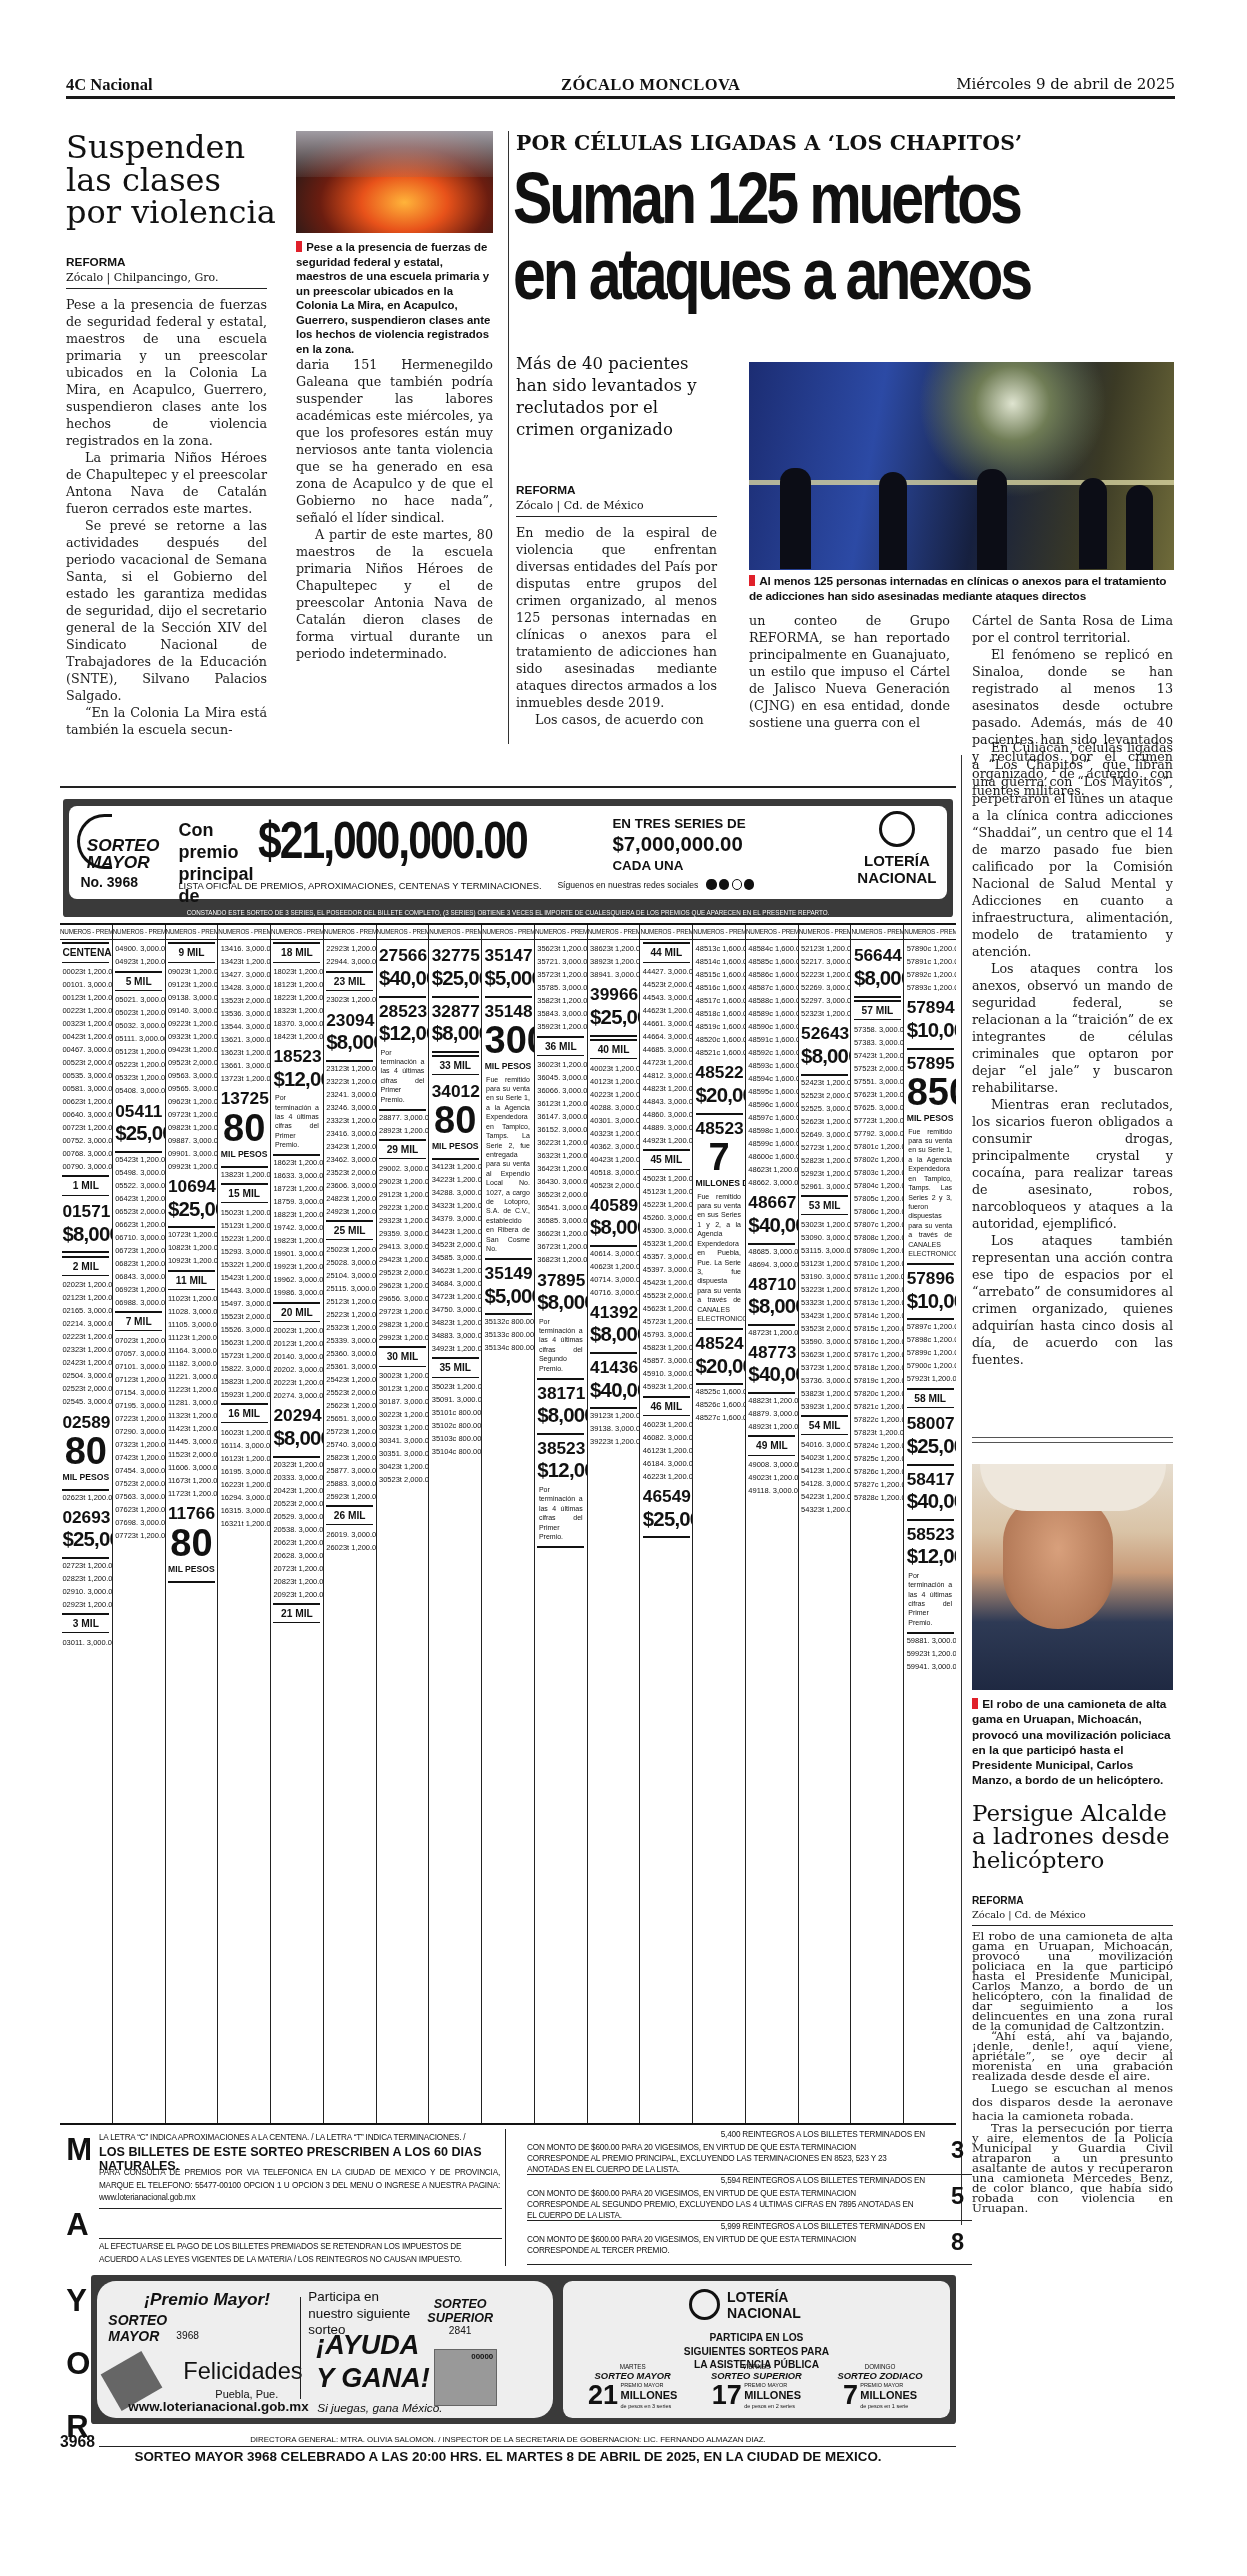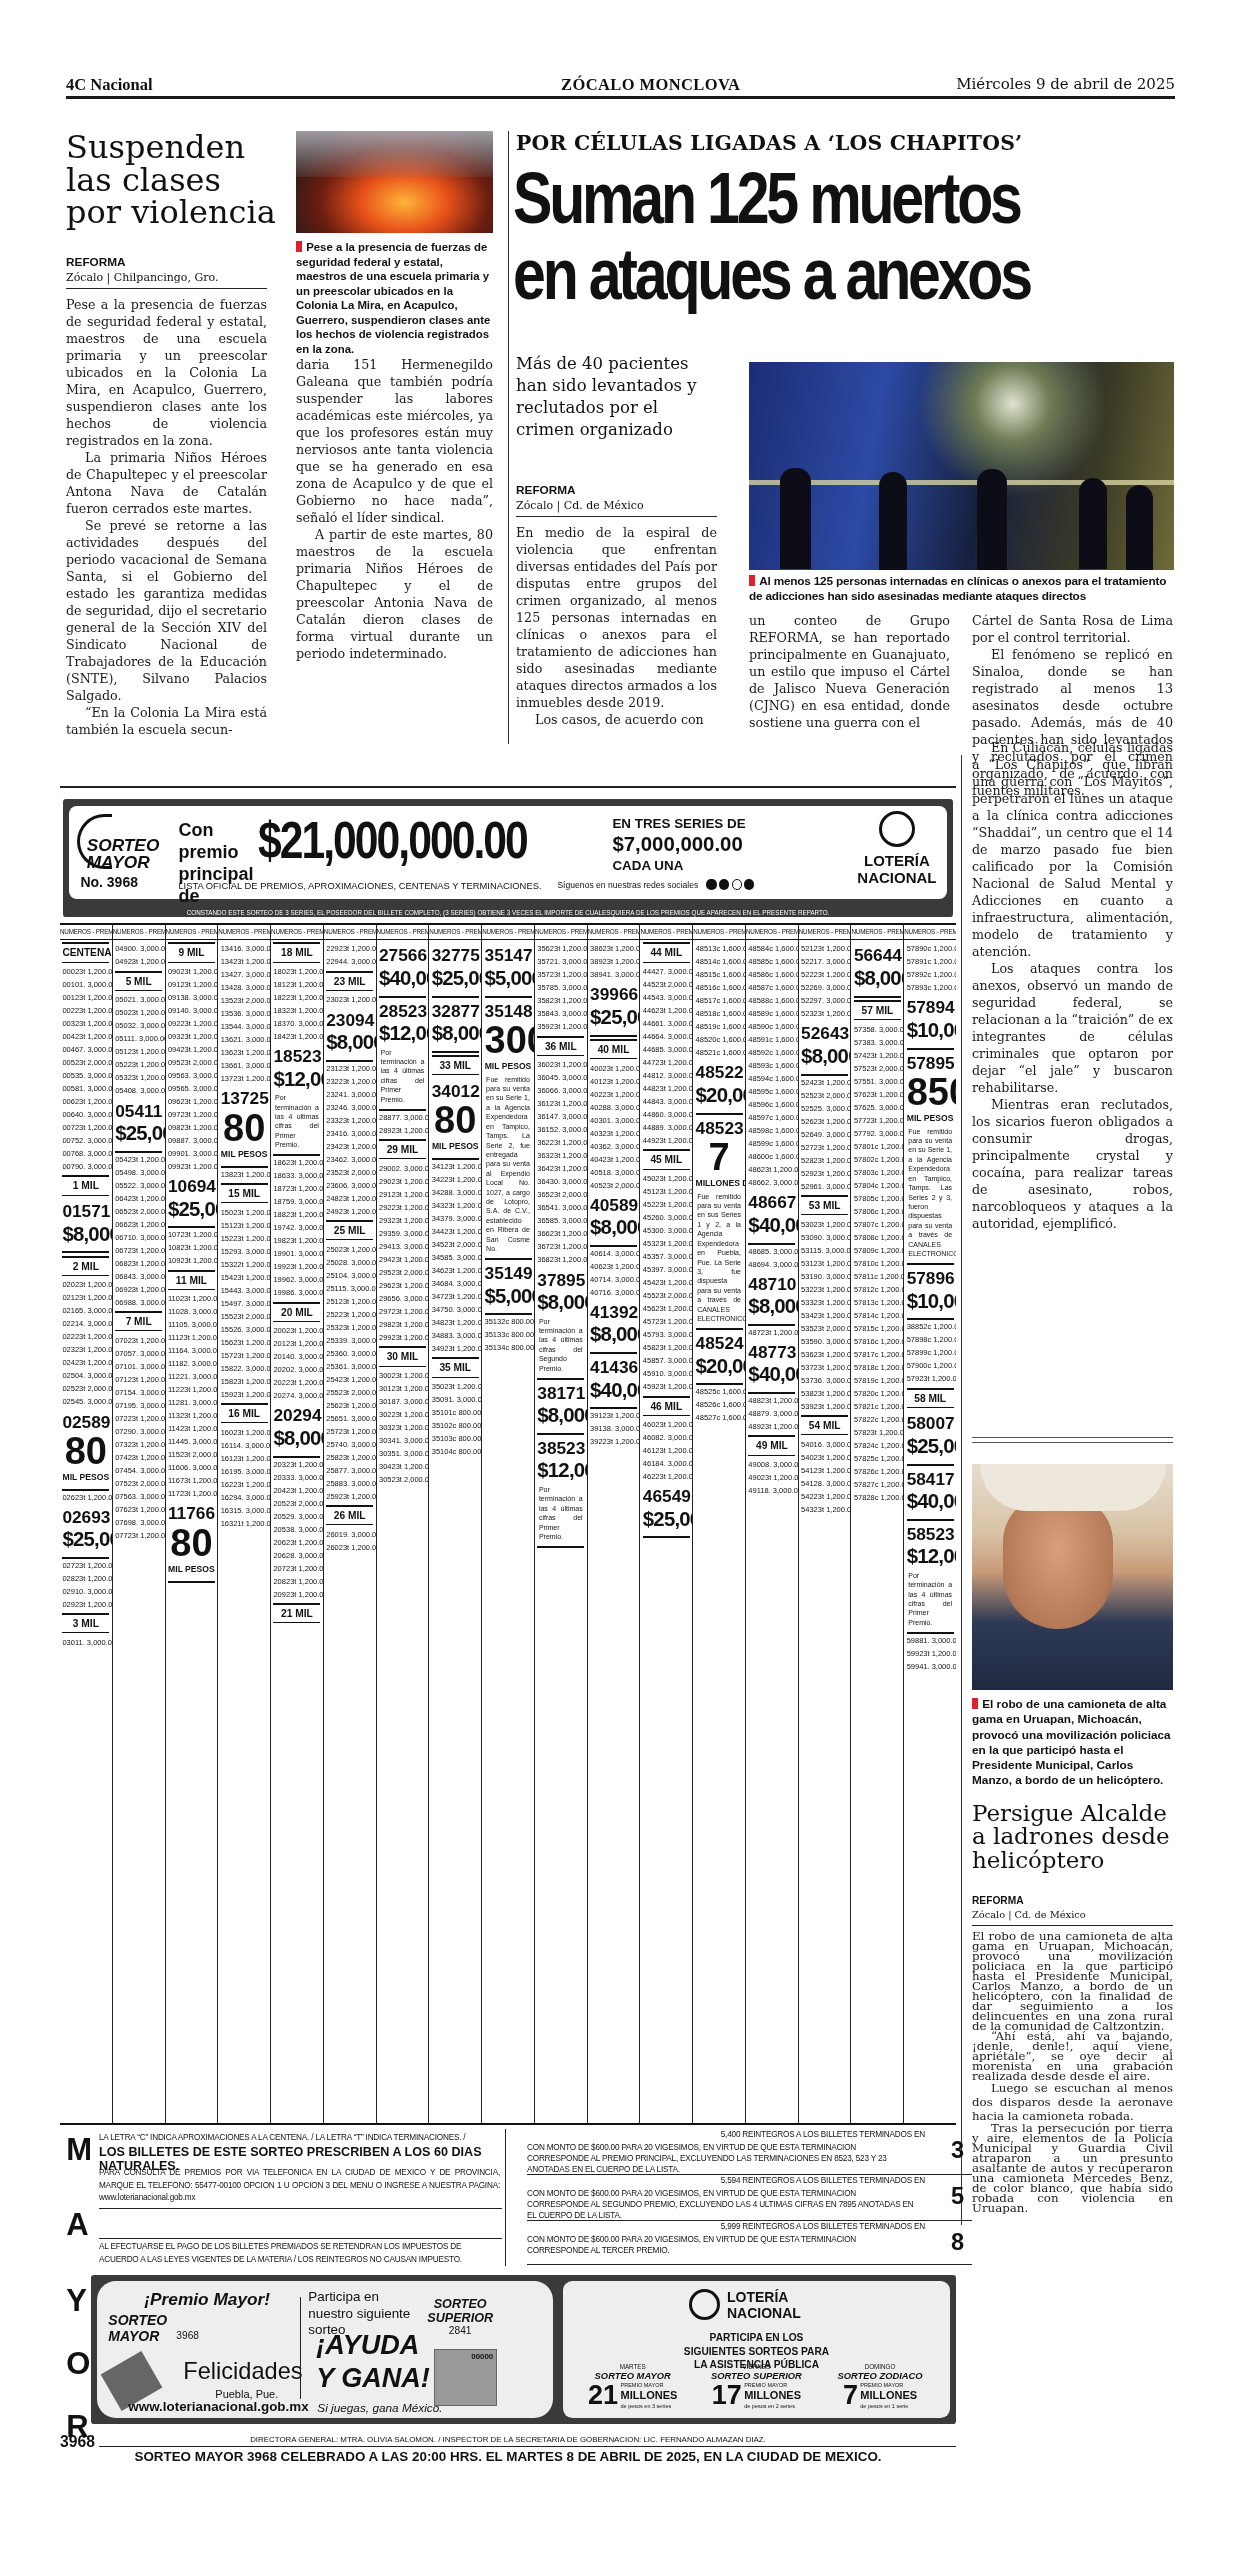--- a/index.html
+++ b/index.html
@@ -107,20 +107,21 @@
     <p>Cártel de Santa Rosa de Lima por el control territorial.</p>
     <p>El fenómeno se replicó en Sinaloa, donde se han registrado al menos 13 asesinatos desde octubre pasado. Además, más de 40 pacientes han sido levantados y reclutados por el crimen organizado, de acuerdo con fuentes militares.</p>
   </div>
 </div>
 
 <div class="abs vrule" style="left:961px; top:755px; height:1470px;"></div>
 <div class="abs body-text" style="left:972px; top:739px; width:201px;">
   <p style="text-indent:19px;">En Culiacán, células ligadas a “Los Chapitos”, que libran una guerra con “Los Mayitos”, perpetraron el lunes un ataque a la clínica contra adicciones “Shaddai”, un centro que el 14 de marzo pasado fue bien calificado por la Comisión Nacional de Salud Mental y Adicciones en cuanto a infraestructura, alimentación, modelo de tratamiento y atención.</p>
   <p>Los ataques contra los anexos, observó un mando de seguridad federal, se relacionan a la “traición” de ex integrantes de células criminales que optaron por dejar “el jale” y buscaron rehabilitarse.</p>
   <p>Mientras eran reclutados, los sicarios fueron obligados a consumir drogas, principalmente crystal y cocaína, para realizar tareas de asesinato, robos, narcobloqueos y ataques a la autoridad, ejemplificó.</p>
+  <p>Los ataques también representan una acción contra ese tipo de espacios por el “arrebato” de consumidores al crimen organizado, quienes adquirían hasta cinco dosis al día, de acuerdo con las fuentes.</p>
 </div>
 <div class="abs" style="left:972px; top:1437px; width:201px; border-top:1.6px solid #555; border-bottom:1.6px solid #555; height:5.5px;"></div>
 
 <div class="abs" style="left:972px; top:1464px; width:201px; height:1101px;">
   <div class="abs photo" style="left:0; top:0; width:201px; height:226px; background: linear-gradient(180deg, #e6ddcf 0%, #d9c3a6 30%, #c89a78 48%, #2e3a55 70%, #1f2942 100%);">
     <div style="position:absolute; left:31px; top:31px; width:110px; height:134px; border-radius:47px 47px 55px 55px; background: radial-gradient(ellipse at 50% 40%, #d8a07c 0%, #b47a58 70%, #8a5a40 100%);"></div>
     <div style="position:absolute; left:7.9px; top:0; width:186px; height:47px; border-radius:0 0 94px 94px; background:#eee7dc;"></div>
   </div>
   <div class="abs caption" style="left:0; top:233px; width:201px; font-size:11.8px; line-height:15.3px;"><span class="red-mark"></span><span>El robo de una camioneta de alta gama en Uruapan, Michoacán, provocó una movilización policiaca en la que participó hasta el Presidente Municipal, Carlos Manzo, a bordo de un helicóptero.</span></div>
   <h2 class="abs headline-serif" style="left:0; top:338px; width:201px; font-size:23px; font-weight:normal;">Persigue Alcalde a ladrones desde helicóptero</h2>
@@ -2227,21 +2228,21 @@
           <div class="pnum">57895</div>
           <div class="pbig">850</div>
           <div class="psub">MIL PESOS</div>
           <div class="pnote">Fue remitido para su venta en su Serie 1, a la Agencia Expendedora en Tampico, Tamps. Las Series 2 y 3, fueron dispuestas para su venta a través de CANALES ELECTRONICOS.</div>
         </div>
         <div class="prize-box">
           <div class="pnum">57896</div>
           <div class="pamt">$10,000.00</div>
         </div>
         <div class="row">
-          <span>38852</span>
+          <span>57897</span>
           <span>c 1,200.00</span>
         </div>
         <div class="row">
           <span>57898</span>
           <span>c 1,200.00</span>
         </div>
         <div class="row">
           <span>57899</span>
           <span>c 1,200.00</span>
         </div>

